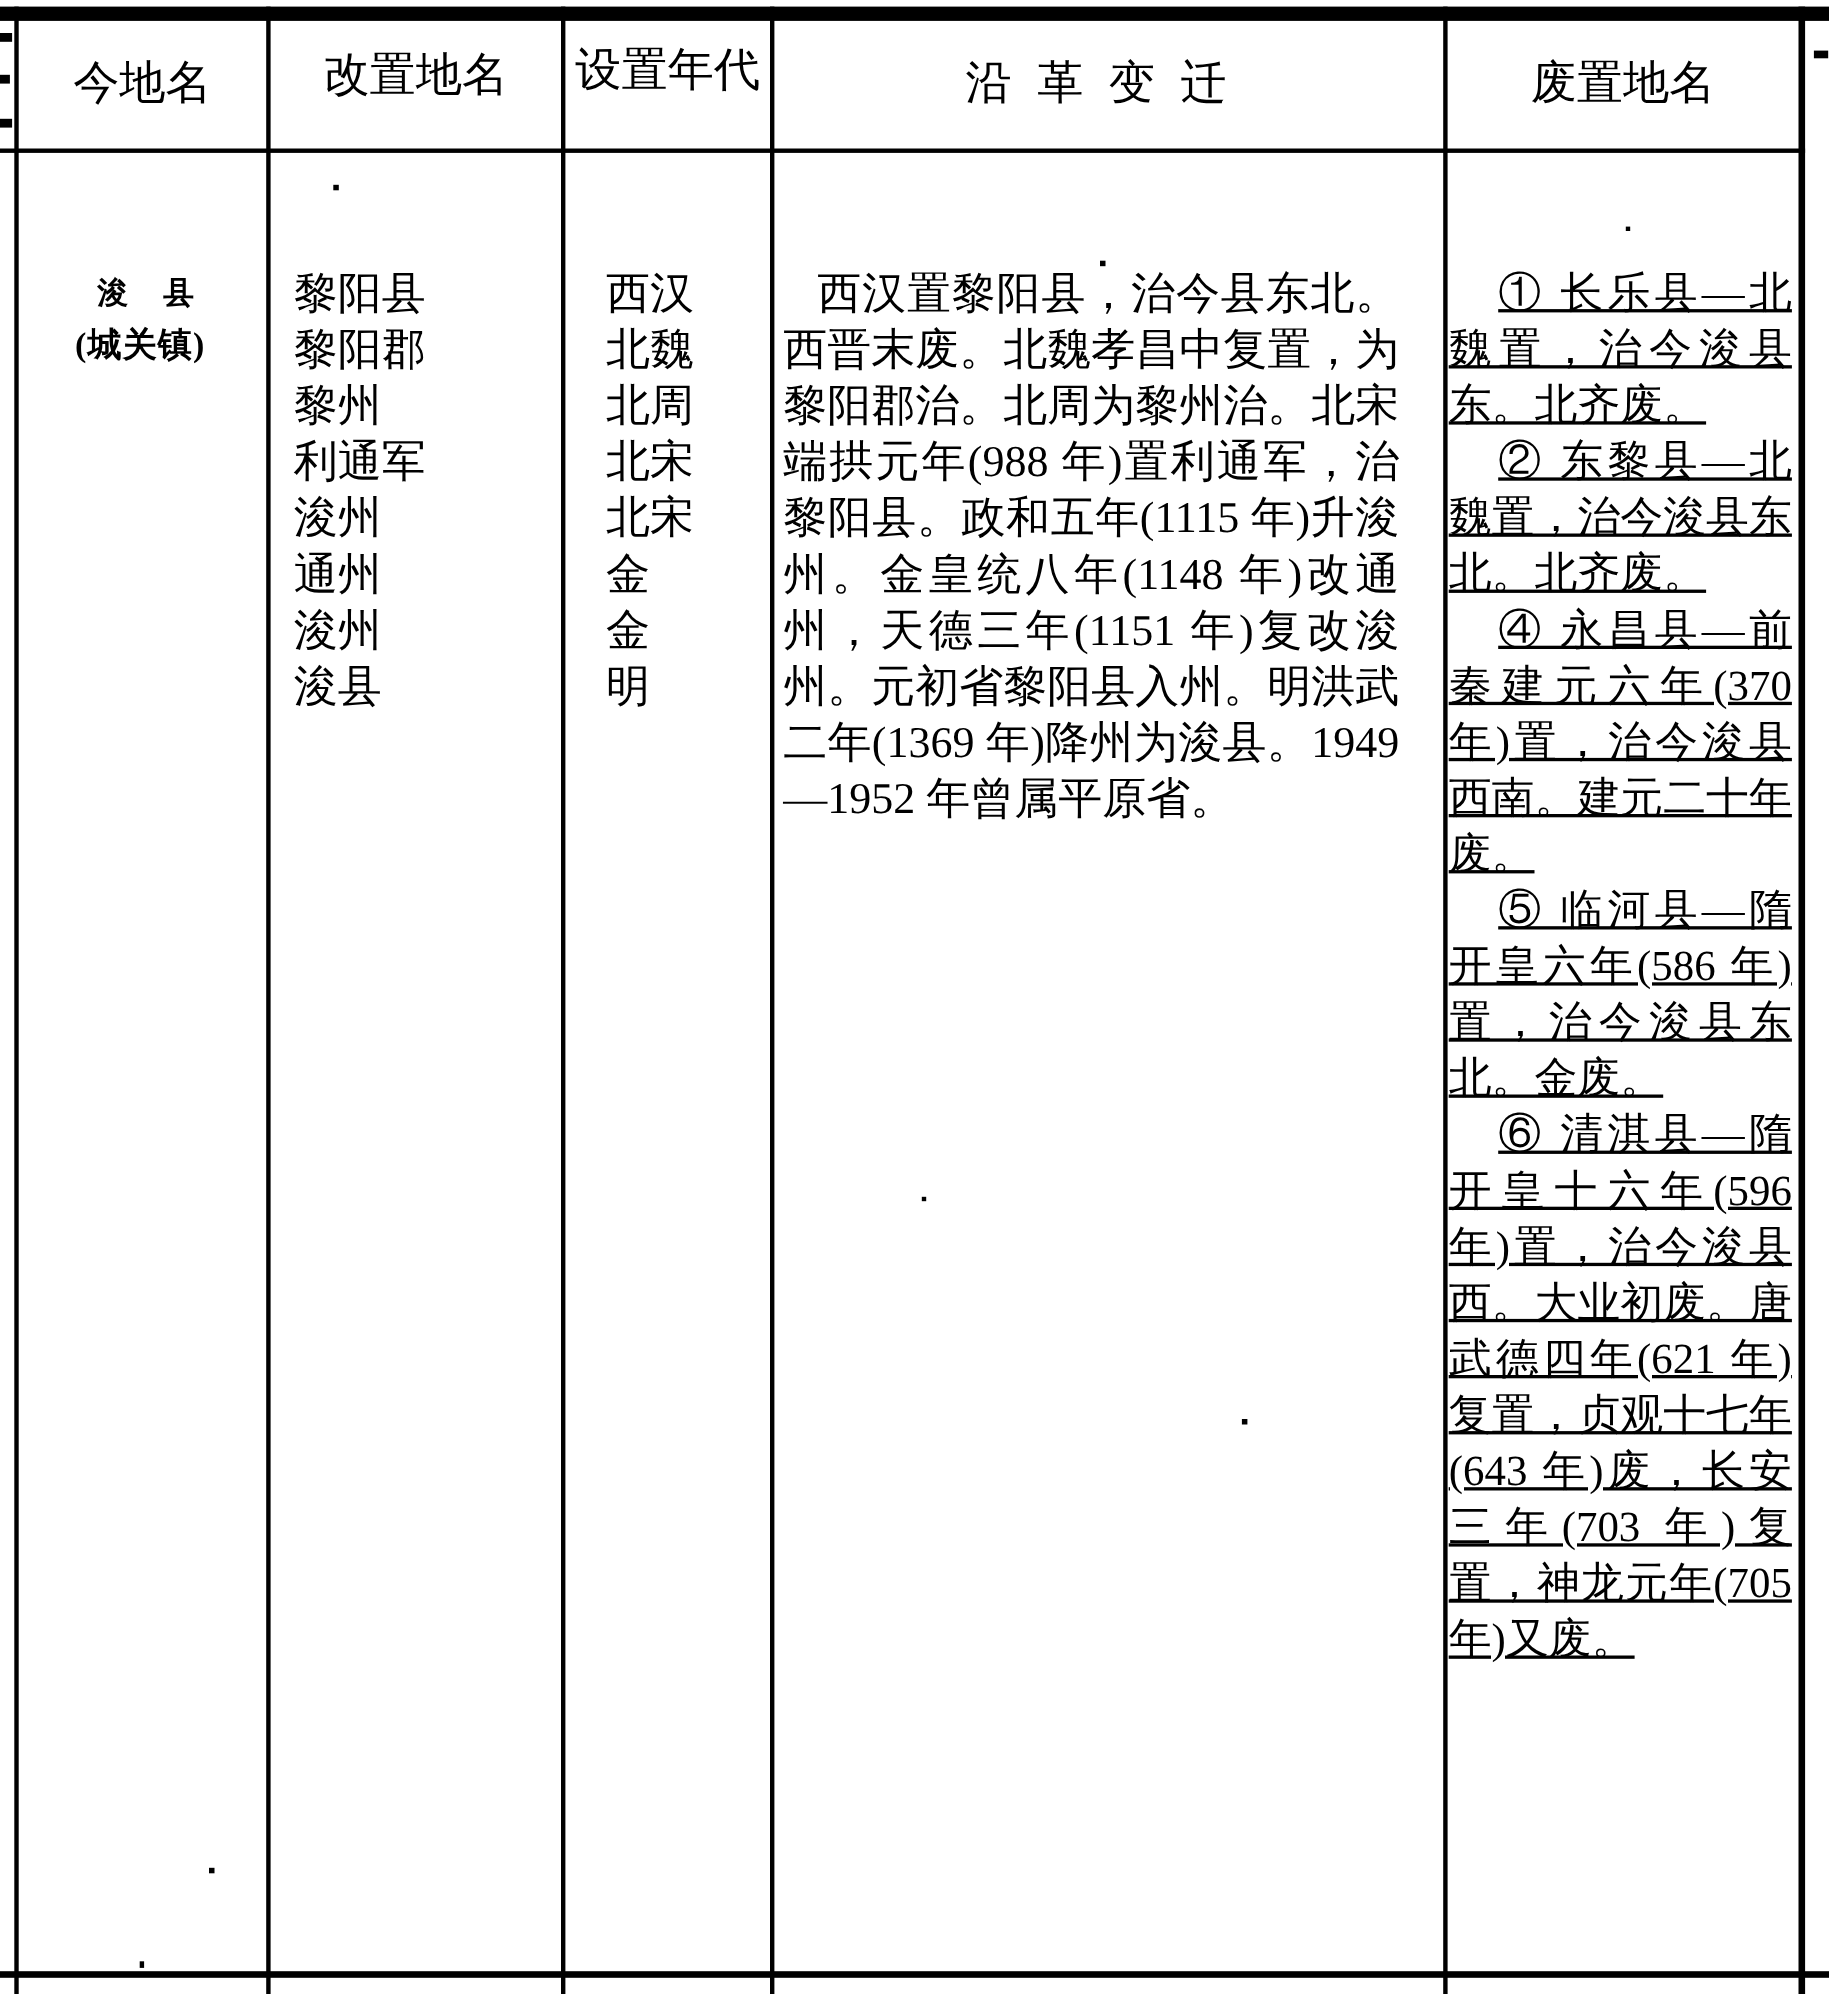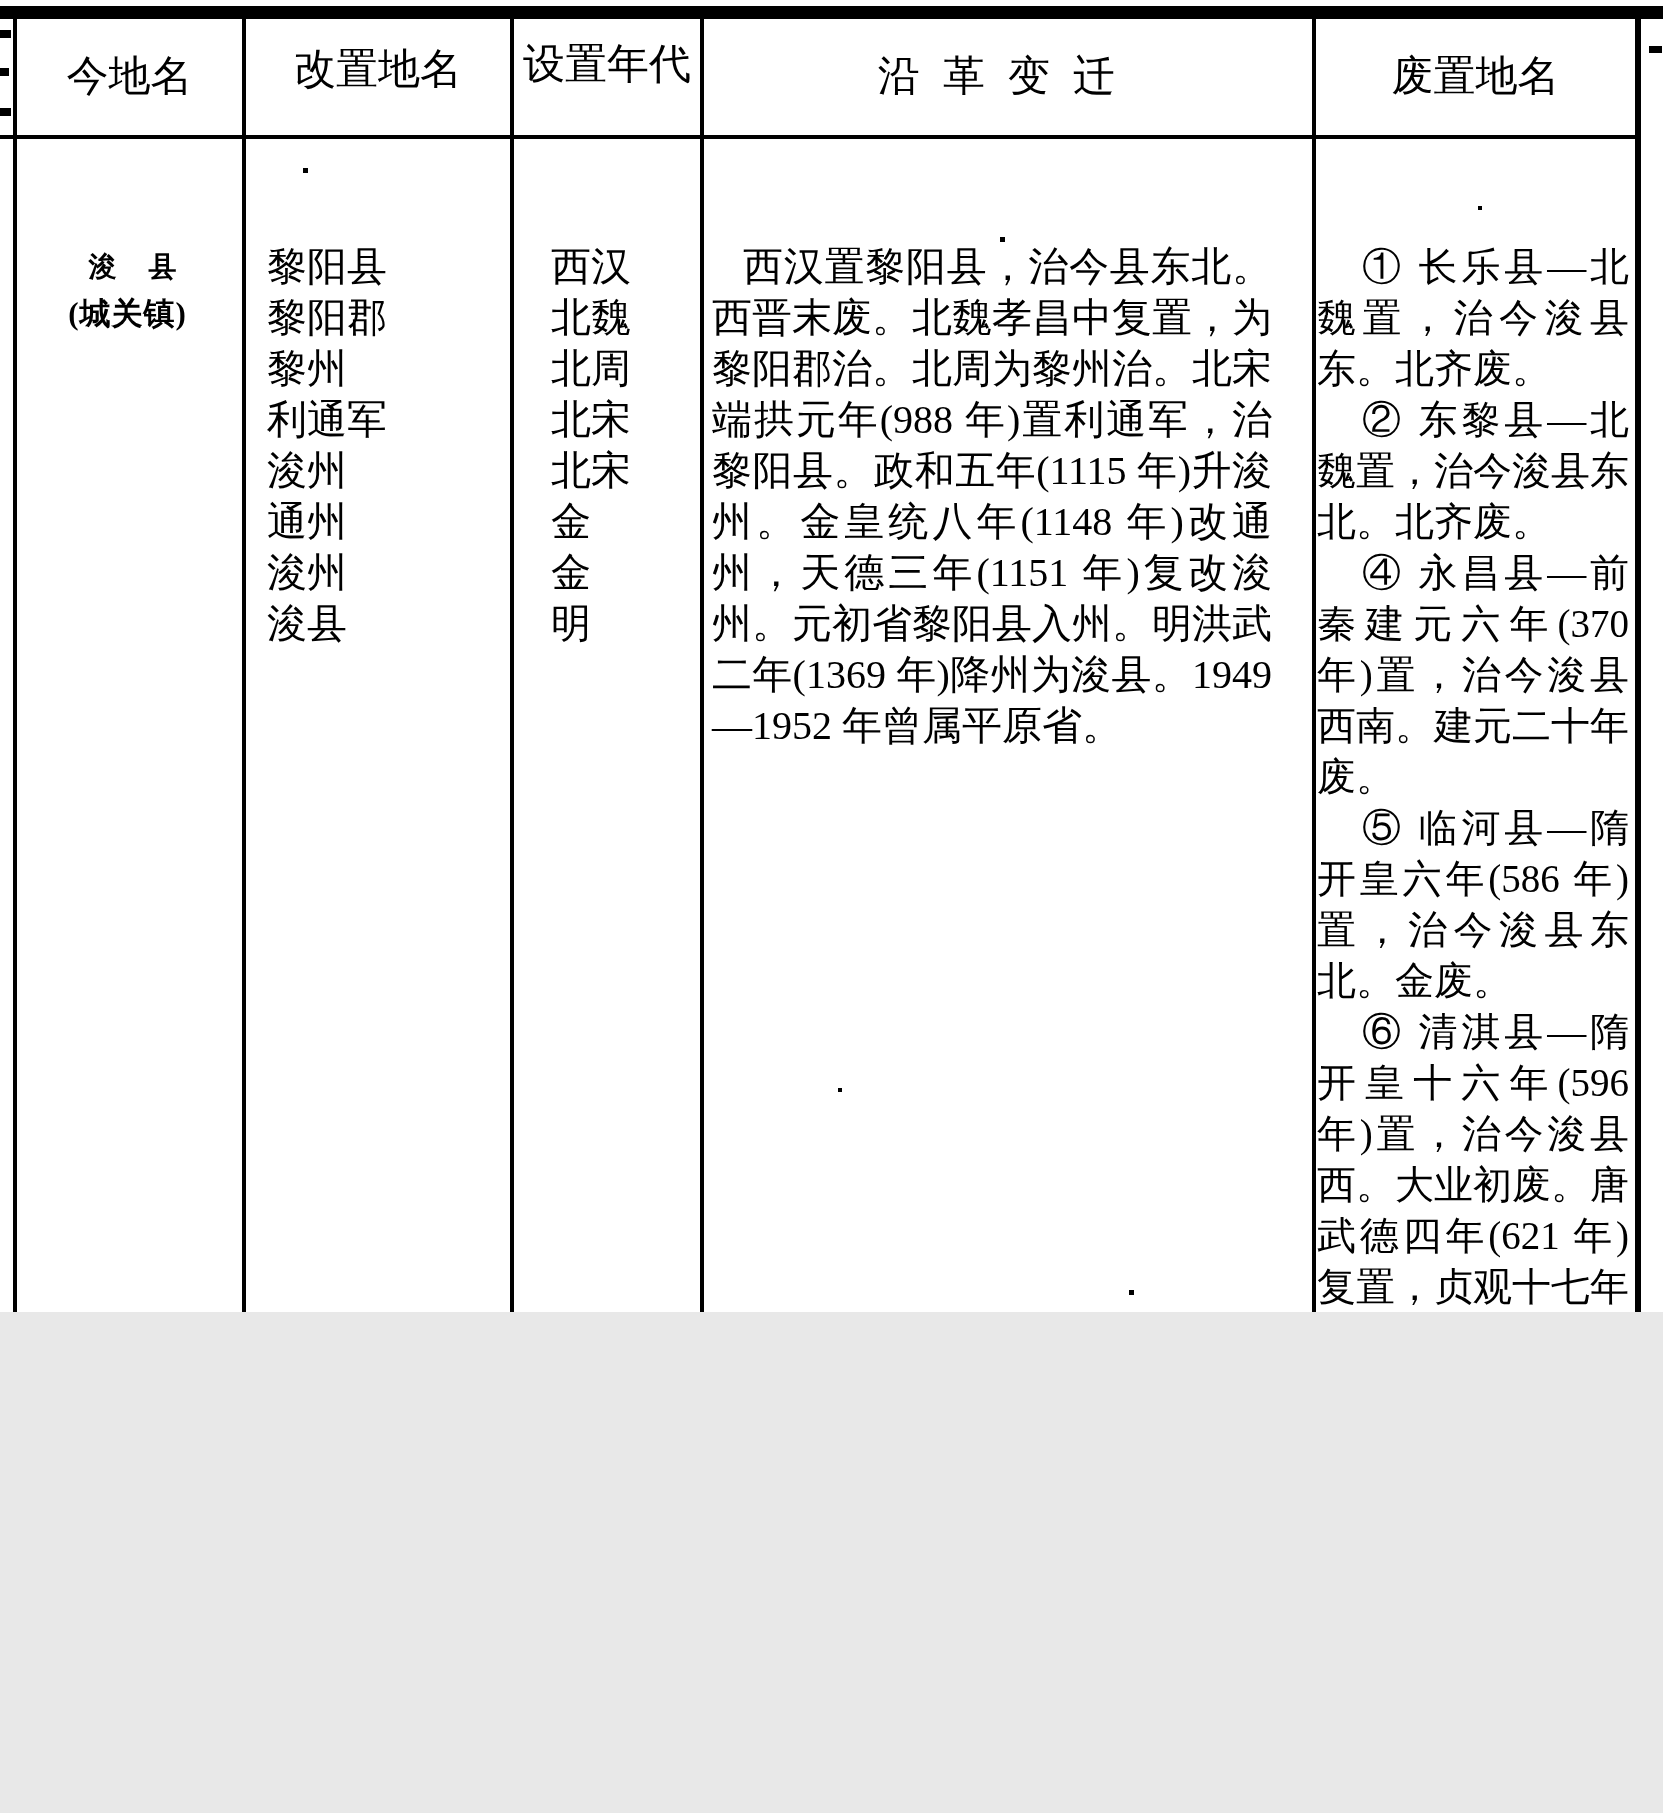--- a/index.html
+++ b/index.html
@@ -1,18 +1,18 @@
 <!DOCTYPE html>
 <html lang="zh"><head>
 <meta charset="utf-8">
 <style>
   html,body{margin:0;padding:0;background:#e8e8e8;}
   .page{
     position:relative;
-    width:1663px;height:1312px;
+    width:1663px;height:1813px;
     background:#ffffff;
     color:#000;
     font-family:"Liberation Serif","DejaVu Serif",serif;
     overflow:hidden;
   }
   .hline,.vline,.speck,.edge-mark{position:absolute;background:#000;}
   .cell{position:absolute;box-sizing:border-box;}
   .header-cell{
     display:flex;align-items:center;justify-content:center;
     font-size:42px;line-height:1;white-space:nowrap;
@@ -89,21 +89,21 @@
     <div class="list-line">北宋</div>
     <div class="list-line">金</div>
     <div class="list-line">金</div>
     <div class="list-line">明</div>
   </div>
 
   <div class="cell body-cell history-cell" style="left:700px;top:138px;width:612px;height:1654px;padding-left:12px;padding-right:40px;">
     <p class="para">西汉置黎阳县，治今县东北。西晋末废。北魏孝昌中复置，为黎阳郡治。北周为黎州治。北宋端拱元年(988 年)置利通军，治黎阳县。政和五年(1115 年)升浚州。金皇统八年(1148 年)改通州，天德三年(1151 年)复改浚州。元初省黎阳县入州。明洪武二年(1369 年)降州为浚县。1949—1952 年曾属平原省。</p>
   </div>
 
-  <div class="cell body-cell abolished-cell" style="left:1312px;top:138px;width:325px;height:1654px;padding-left:5px;padding-right:8px;">
+  <div class="cell body-cell abolished-cell" style="left:1312px;top:138px;width:325px;height:1654px;padding-left:5px;padding-right:8px;text-decoration:underline;">
     <p class="para">① 长乐县—北魏置，治今浚县东。北齐废。</p>
     <p class="para">② 东黎县—北魏置，治今浚县东北。北齐废。</p>
     <p class="para">④ 永昌县—前秦建元六年(370 年)置，治今浚县西南。建元二十年废。</p>
     <p class="para">⑤ 临河县—隋开皇六年(586 年)置，治今浚县东北。金废。</p>
     <p class="para">⑥ 清淇县—隋开皇十六年(596 年)置，治今浚县西。大业初废。唐武德四年(621 年)复置，贞观十七年(643 年)废，长安三年(703 年)复置，神龙元年(705 年)又废。</p>
   </div>
 
 </div>
 
 </body></html>

